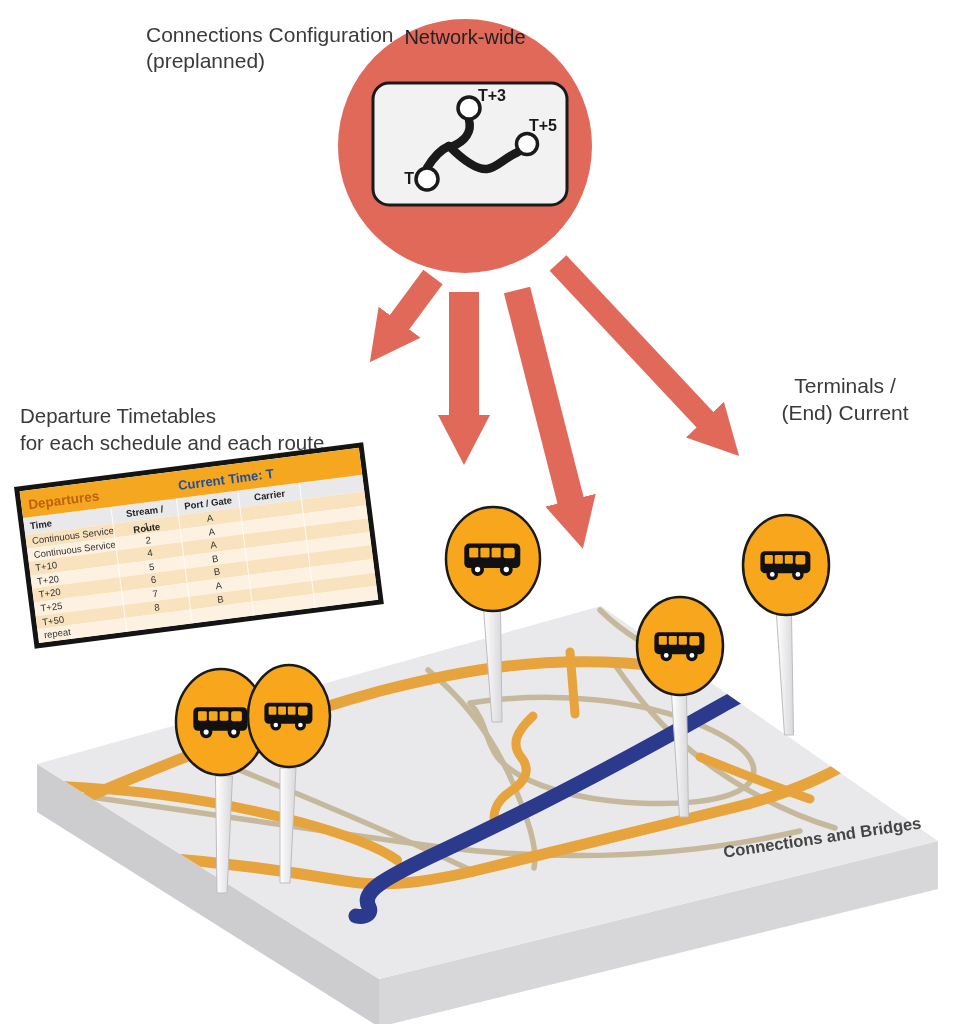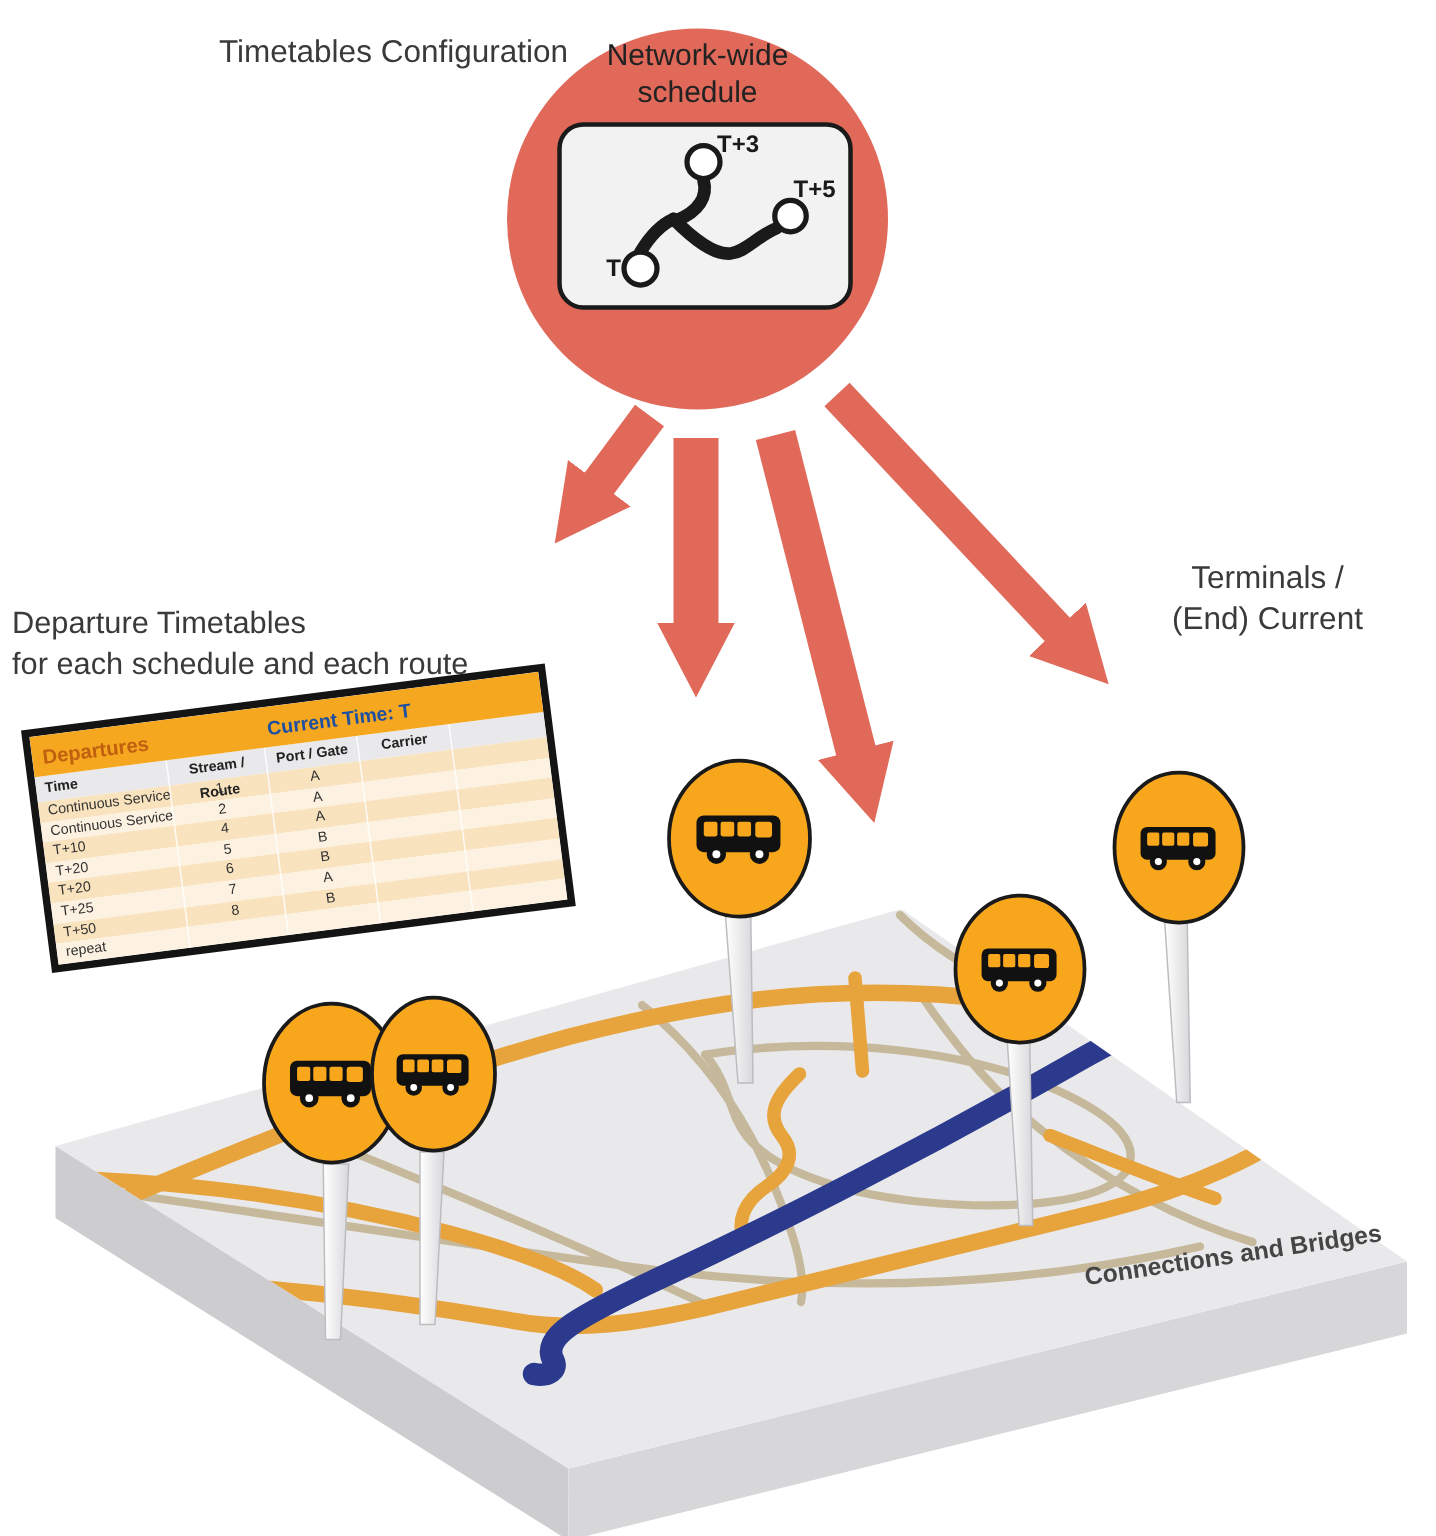--- a/index.html
+++ b/index.html
@@ -4,21 +4,21 @@
 <style>
   html,body{margin:0;padding:0;background:#fff;}
   #canvas{
     position:relative;width:957px;height:1024px;overflow:hidden;background:#ffffff;
     font-family:"Liberation Sans", sans-serif;color:#3a3a3a;
   }
   #scene{position:absolute;left:0;top:0;}
   .lbl{position:absolute;color:#3a3a3a;}
   #centralized-label{left:146px;top:22px;font-size:21px;line-height:26px;}
   #network-label{left:365px;top:25px;width:200px;text-align:center;font-size:20px;line-height:25px;color:#222;}
-  #departure-label{left:8px;top:402px;font-size:20.5px;line-height:27px;}
+  #departure-label{left:20px;top:402px;font-size:20.5px;line-height:27px;}
   #terminals-label{left:747px;top:372px;width:196px;text-align:center;font-size:21px;line-height:27px;}
   #connections-label{left:722px;top:843px;width:220px;transform:rotate(-8.5deg);transform-origin:0 0;
     font-size:16.5px;font-weight:600;color:#454545;}
   
   #board{
     position:absolute;left:14px;top:487px;width:352px;height:163px;box-sizing:border-box;
     border:5px solid #141414;background:#fff;transform:rotate(-7.3deg);transform-origin:0 0;
     overflow:hidden;
   }
   #board .band{position:relative;height:27px;background:#F5A81F;}
@@ -146,26 +146,26 @@
         <use href="#busIcon" transform="translate(652.5,628.5) scale(1.25)"></use>
       </g>
       <g>
         <ellipse cx="786" cy="565" rx="43" ry="50" fill="#F8A71D" stroke="#1a1a1a" stroke-width="2.5"></ellipse>
         <use href="#busIcon" transform="translate(758.5,547.5) scale(1.25)"></use>
       </g>
     </g>
   </svg>
 
   <div class="lbl" id="centralized-label">
-    <div>Timetables Configuration</div>
+    <div>Connections Configuration</div>
+    <div>(preplanned)</div>
   </div>
 
   <div class="lbl" id="network-label">
     <div>Network-wide</div>
-    <div>schedule</div>
   </div>
 
   <div class="lbl" id="departure-label">
     <div>Departure Timetables</div>
     <div>for each schedule and each route</div>
   </div>
 
   <div class="lbl" id="terminals-label">
     <div>Terminals /</div>
     <div>(End) Current</div>

